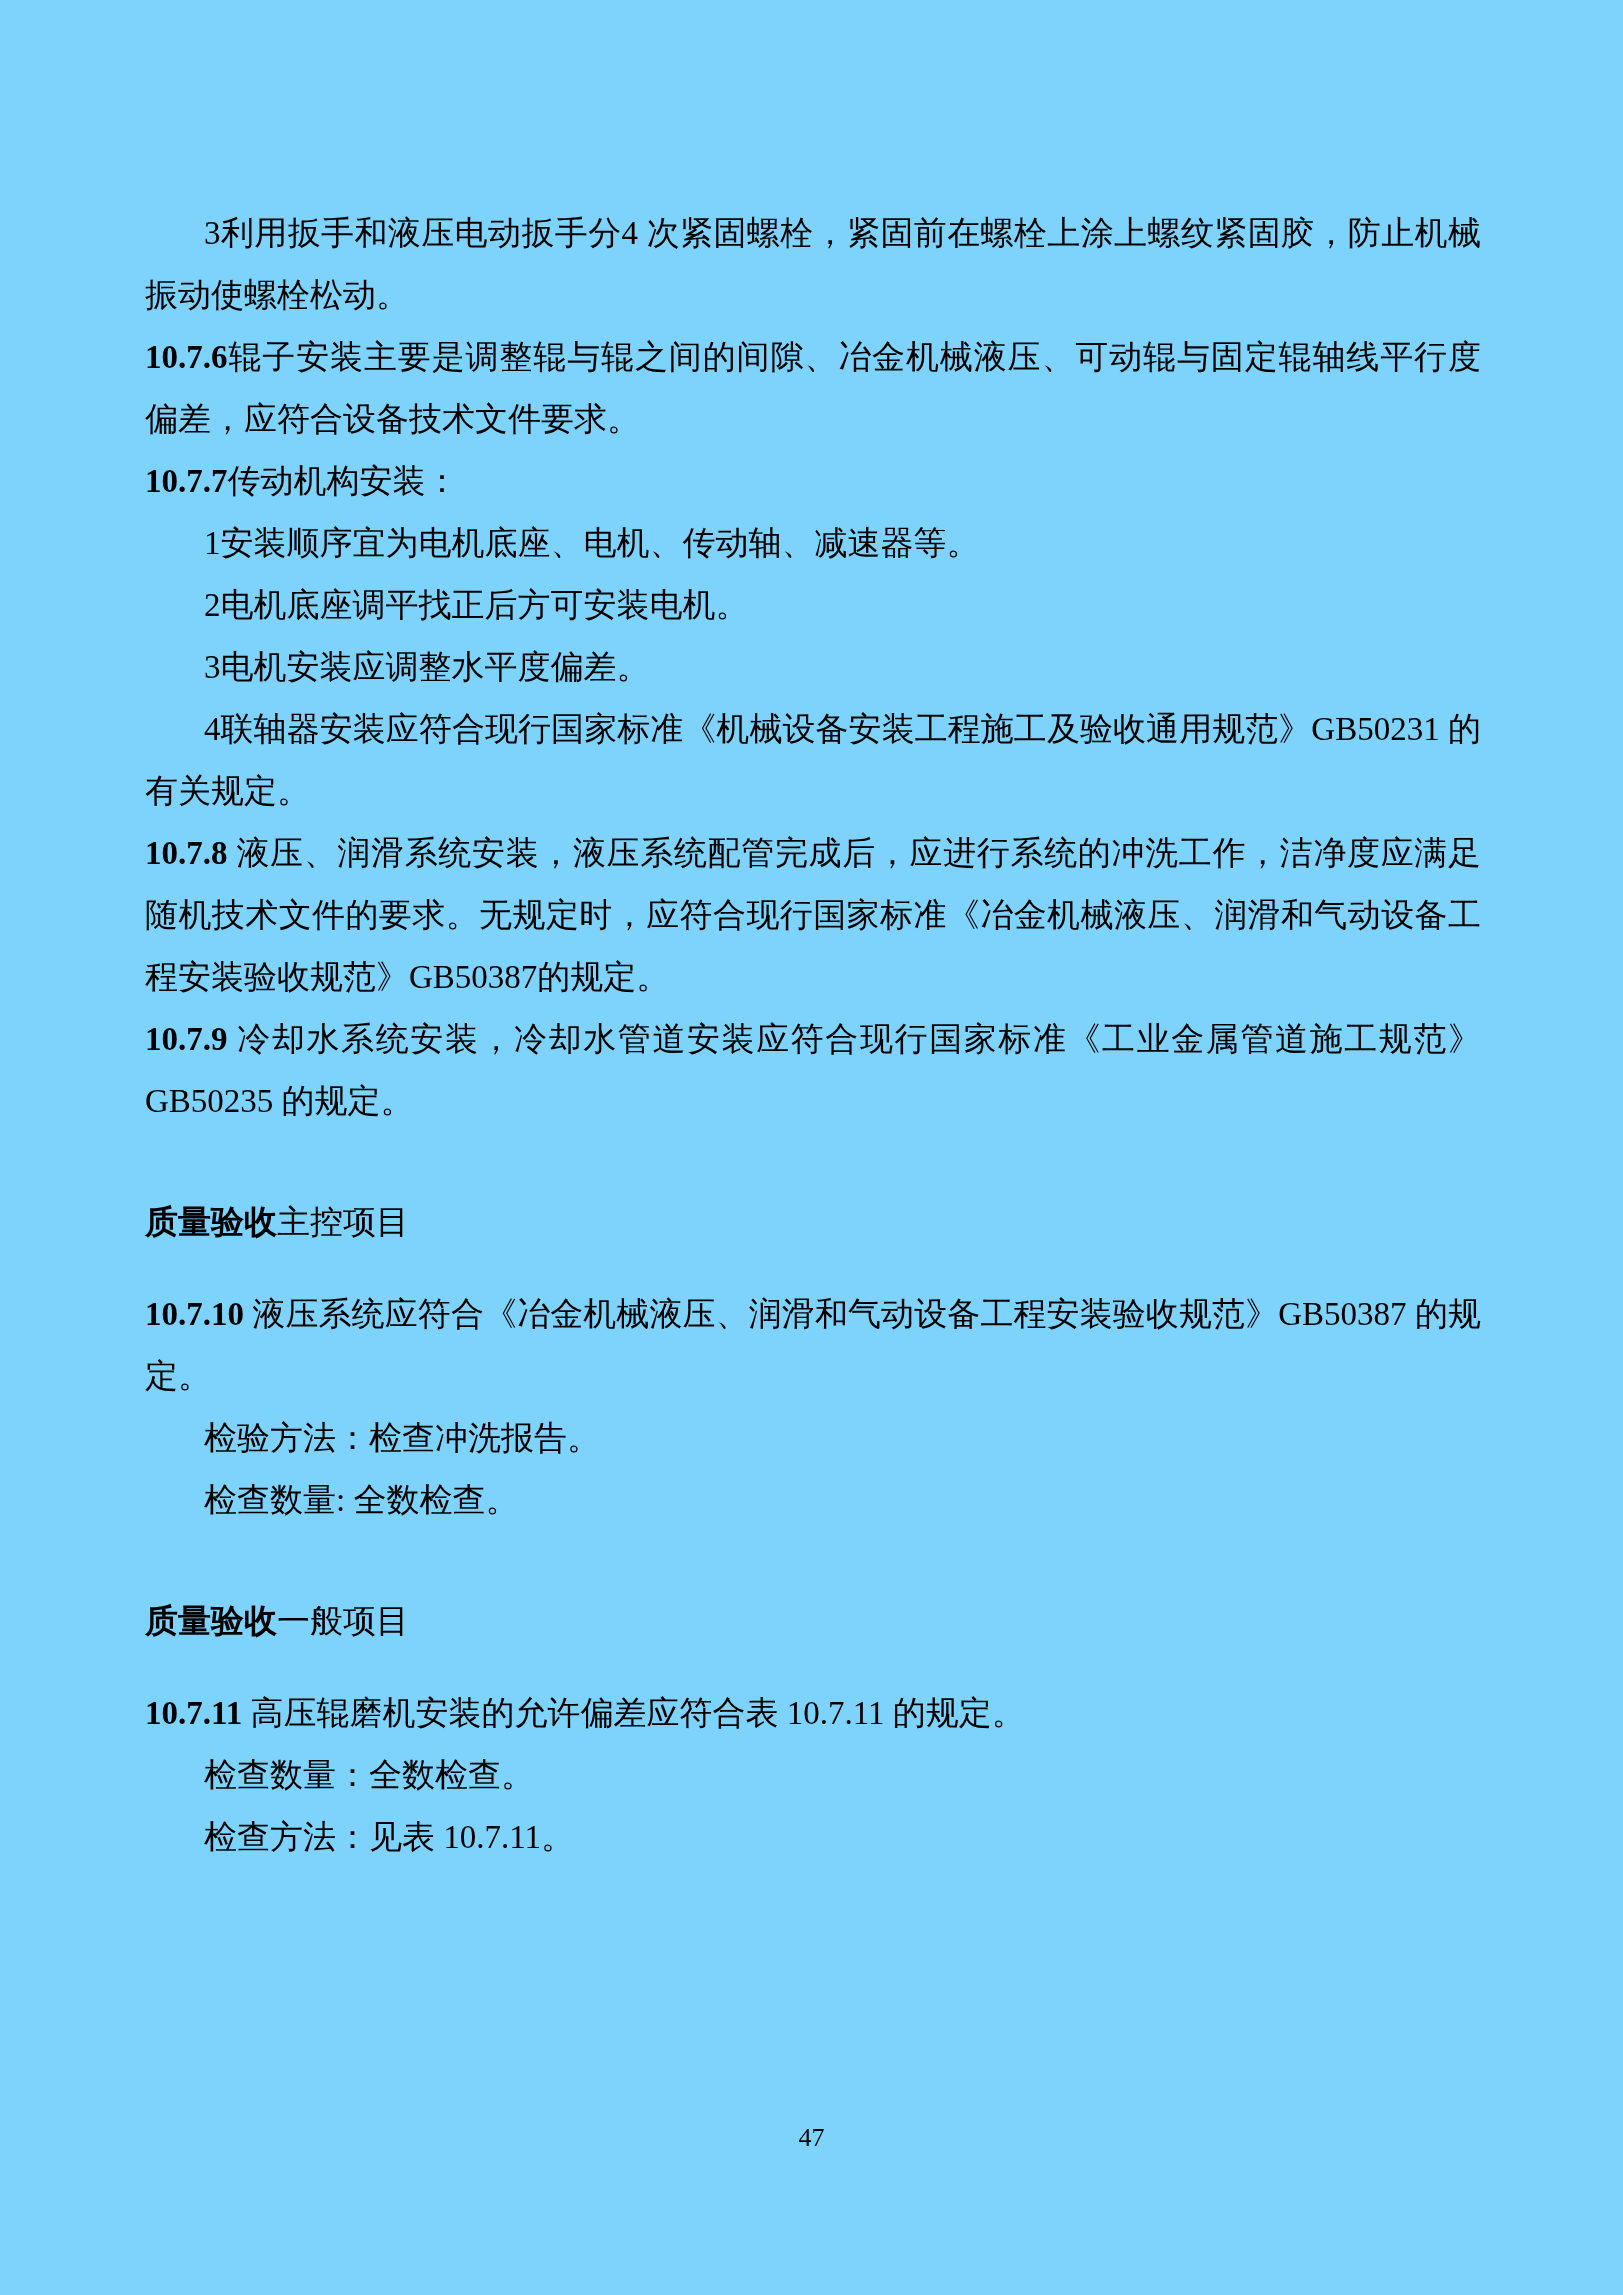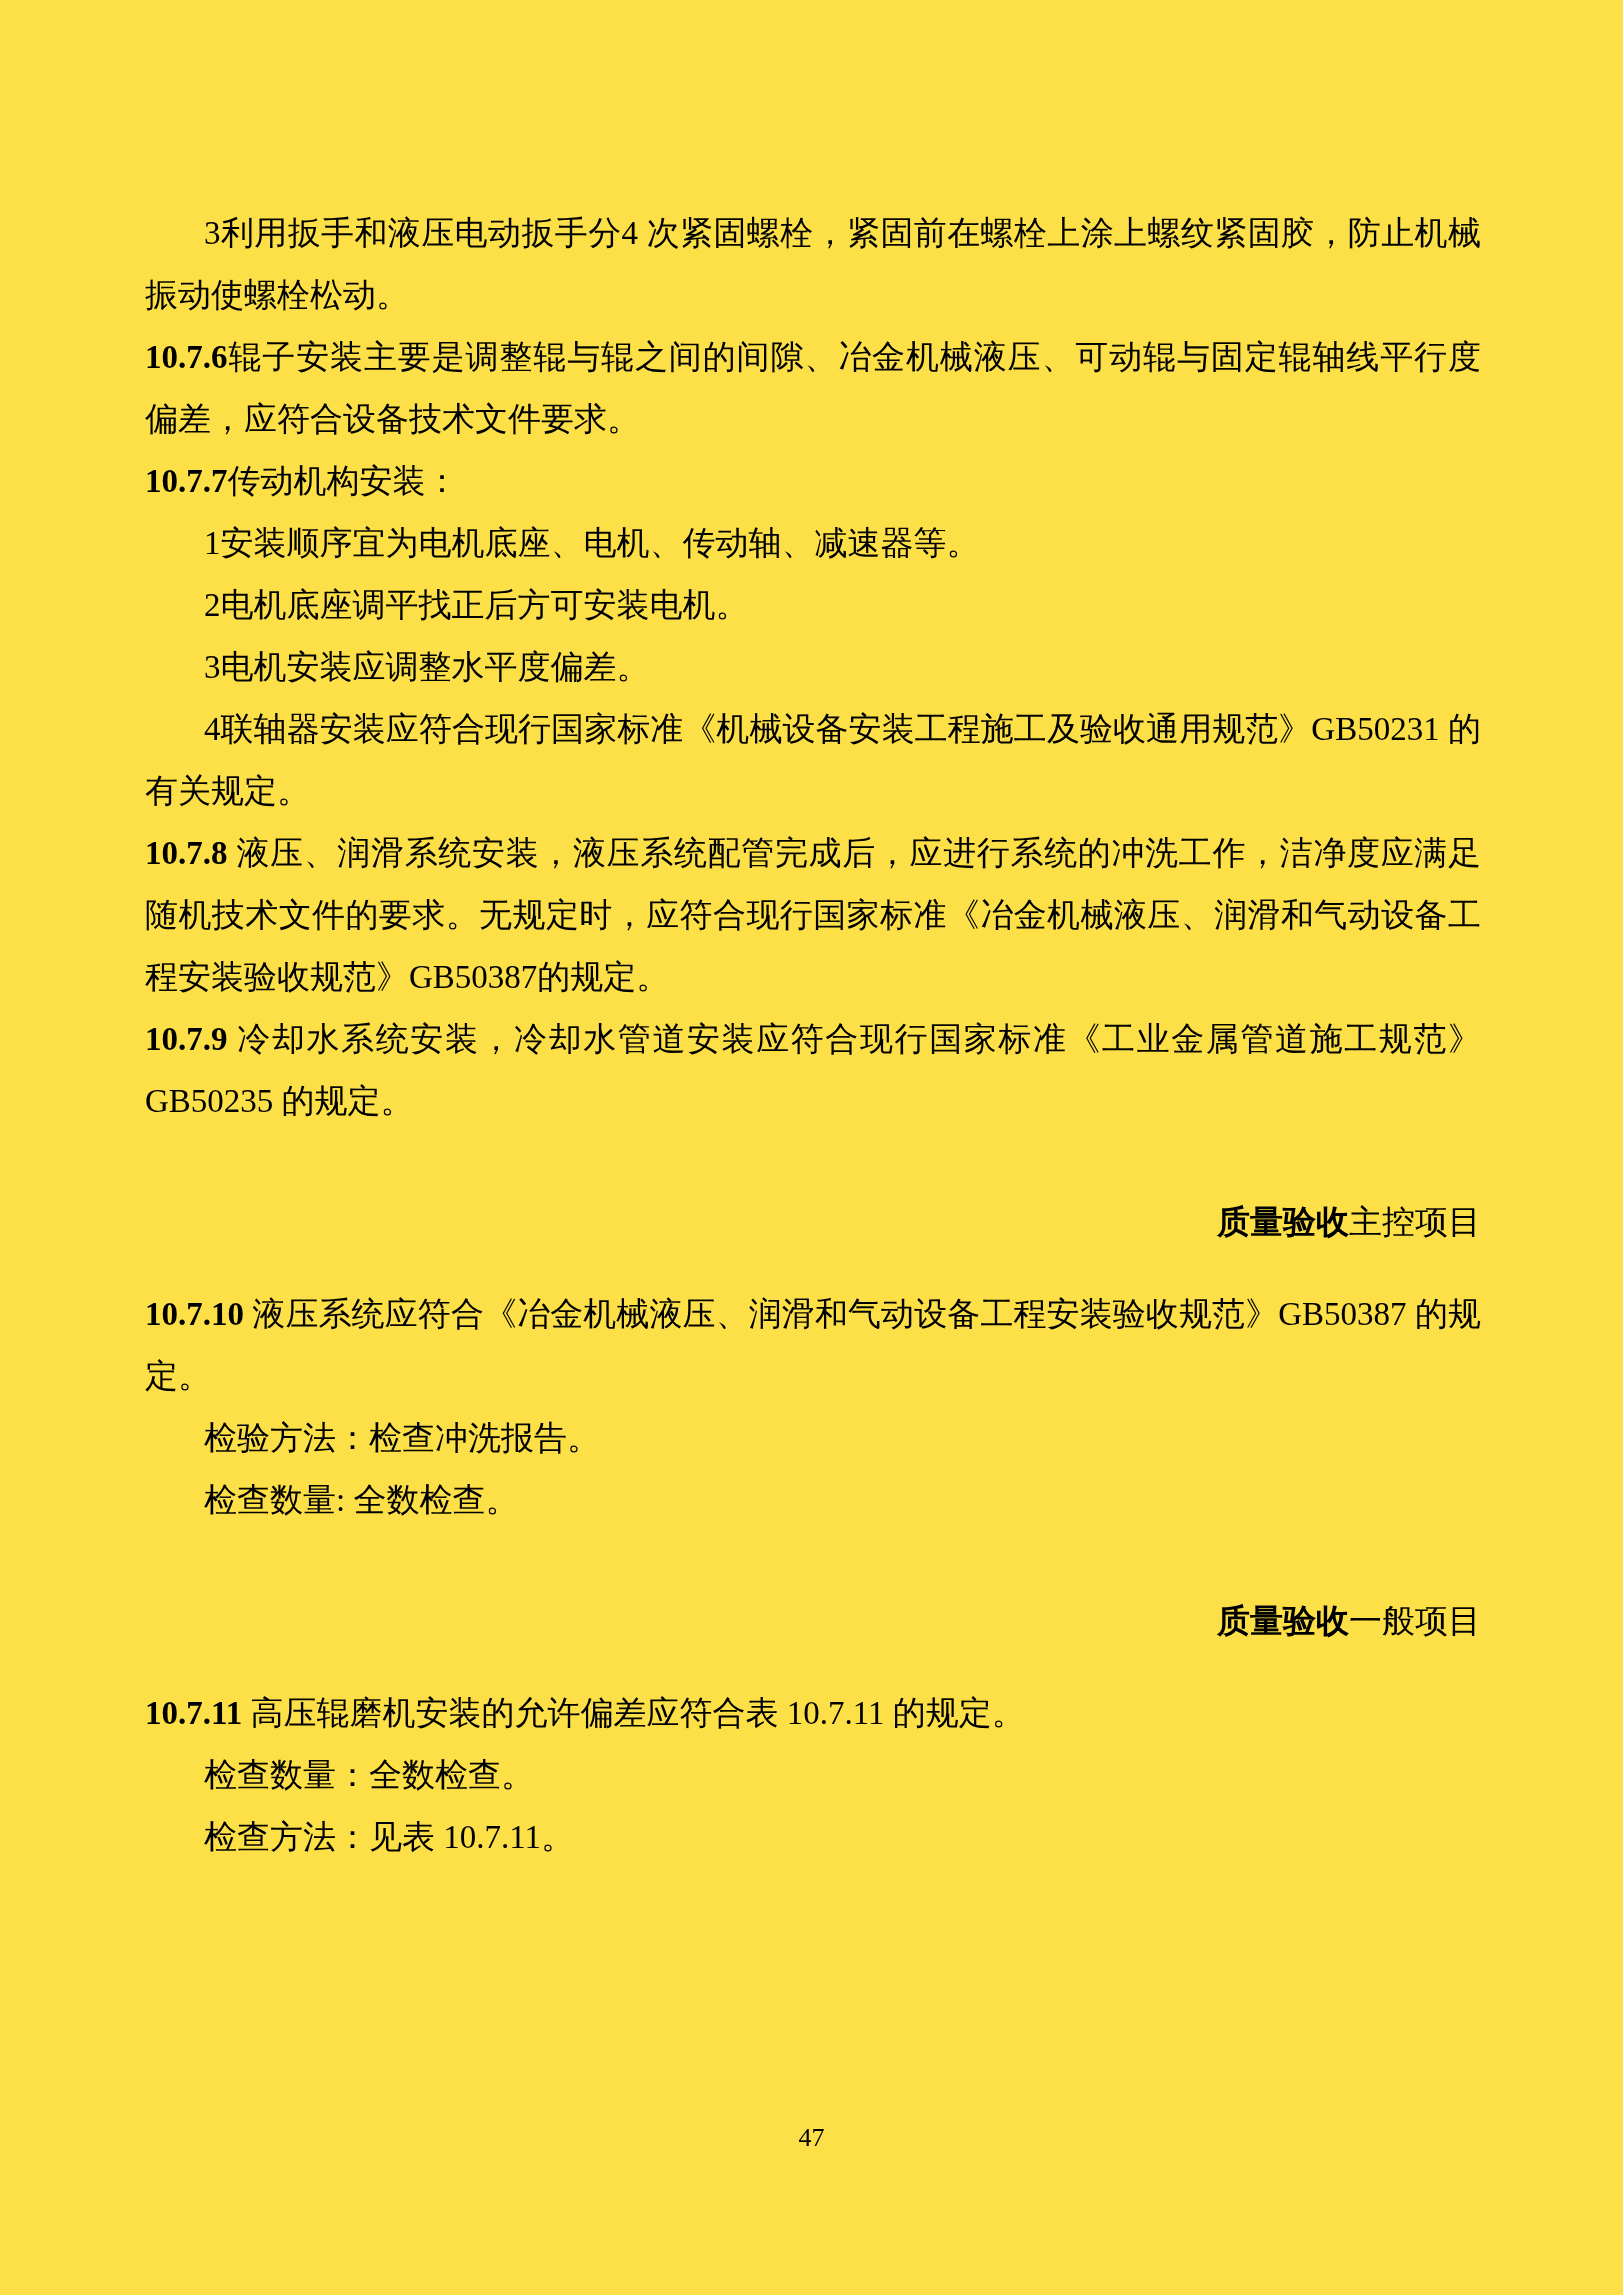--- a/index.html
+++ b/index.html
@@ -10,21 +10,21 @@
     width: 1623px;
     height: 2295px;
     background: #ffffff;
     color: #000000;
     font-family: "Liberation Serif", "DejaVu Serif", serif;
   }
   .page {
     position: relative;
     width: 1623px;
     height: 2295px;
-    background: #fde047;
+    background: #7dd3fc;
     overflow: hidden;
   }
   .content {
     position: absolute;
     left: 145px;
     top: 202px;
     width: 1336px;
     font-size: 33px;
     line-height: 62px;
     text-align: justify;
@@ -36,21 +36,21 @@
   }
   .para.indent {
     text-indent: 59px;
   }
   .num {
     font-weight: bold;
   }
   .heading {
     margin: 59px 0 30px 0;
     padding: 0;
-    text-align: right;
+    text-align: left;
     text-indent: 0;
     font-family: Liberation Serif, serif;
   }
   .heading .hb {
     font-weight: bold;
   }
   .footer {
     position: absolute;
     top: 2125px;
     left: 0;

